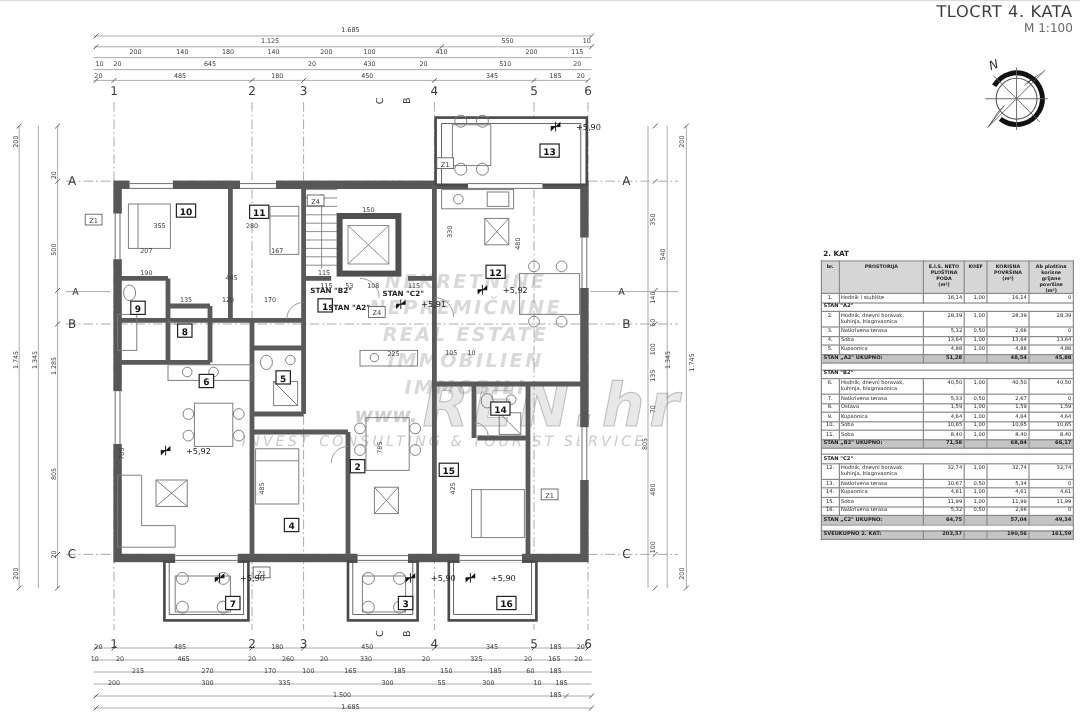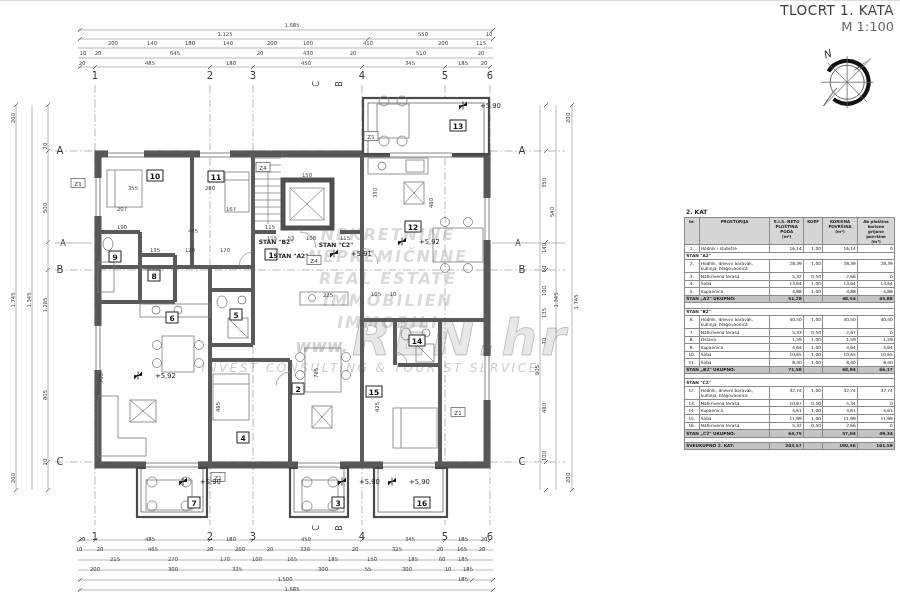--- a/index.html
+++ b/index.html
@@ -1,21 +1,21 @@
 <!DOCTYPE html>
 <html><head>
 <meta charset="utf-8">
 <style>
   html,body{margin:0;padding:0;background:#fff;}
   .page{position:relative;width:900px;height:595px;background:#fff;overflow:hidden;
         font-family:"DejaVu Sans","Liberation Sans",sans-serif;}
   .page::before{content:"";position:absolute;left:0;top:0;width:900px;height:1px;background:#ddd;}
   .titleblock{position:absolute;right:6px;top:2px;text-align:right;color:#3c3c3c;}
   .titleblock .main{font-size:13.5px;letter-spacing:0.5px;}
-  .titleblock .scale{font-size:13px;color:#666;margin-top:1px;}
+  .titleblock .scale{font-size:10px;color:#666;margin-top:1px;}
   .tablewrap{position:absolute;left:684px;top:208px;width:211px;color:#222;}
   .floorlabel{font-size:6px;font-weight:bold;margin:0 0 2px 2px;}
   table.areas{border-collapse:collapse;width:100%;font-size:4.3px;border:1px solid #555;}
   table.areas td{border:0.5px solid #8a8a8a;padding:0.6px 1.2px;vertical-align:top;
                  white-space:pre-line;line-height:1.25;}
   table.areas td.num{text-align:center;}
   table.areas td.val{text-align:right;}
   tr.hdr td{background:#d6d6d6;font-weight:bold;text-align:center;font-size:4px;}
   tr.sect td{font-weight:bold;}
   tr.tot td{background:#c4c4c4;font-weight:bold;}
@@ -450,21 +450,21 @@
         <text x="359" y="484" text-anchor="start" font-size="6.8" fill="#222">+5,90</text>
         <g transform="translate(392 481.5)">
           <path d="M-4 0H4M0 -4V4" stroke="#111" stroke-width="0.8" fill="none"></path>
           <path d="M0 0L4 -4L4 0ZM0 0L-4 4L-4 0Z" fill="#111"></path>
         </g>
         <text x="409" y="484" text-anchor="start" font-size="6.8" fill="#222">+5,90</text>
       </g>
   </svg>
 
   <div class="titleblock">
-    <div class="main">TLOCRT 1. KATA</div>
+    <div class="main">TLOCRT 4. KATA</div>
     <div class="scale">M 1:100</div>
   </div>
 
   <svg width="68" height="68" viewBox="0 0 60 60" style="position:absolute;left:812px;top:46px">
     <circle cx="31" cy="32" r="15" fill="none" stroke="#555" stroke-width="0.8"></circle>
     <circle cx="31" cy="32" r="19" fill="none" stroke="#111" stroke-width="3.6" stroke-dasharray="92 28" transform="rotate(-150 31 32)"></circle>
     <path d="M10 53L52 11M14 15l34 34M31 9v46M8 32h46" stroke="#666" stroke-width="0.7"></path>
     <path d="M52 11L40 19l-4 4z" fill="#333"></path>
     <path d="M10 53l8-12 4-4z" fill="#fff" stroke="#555" stroke-width="0.6"></path>
     <text id="compass-n" x="12" y="11" font-size="9" font-style="italic" fill="#333" transform="rotate(-20 12 11)">N</text>

